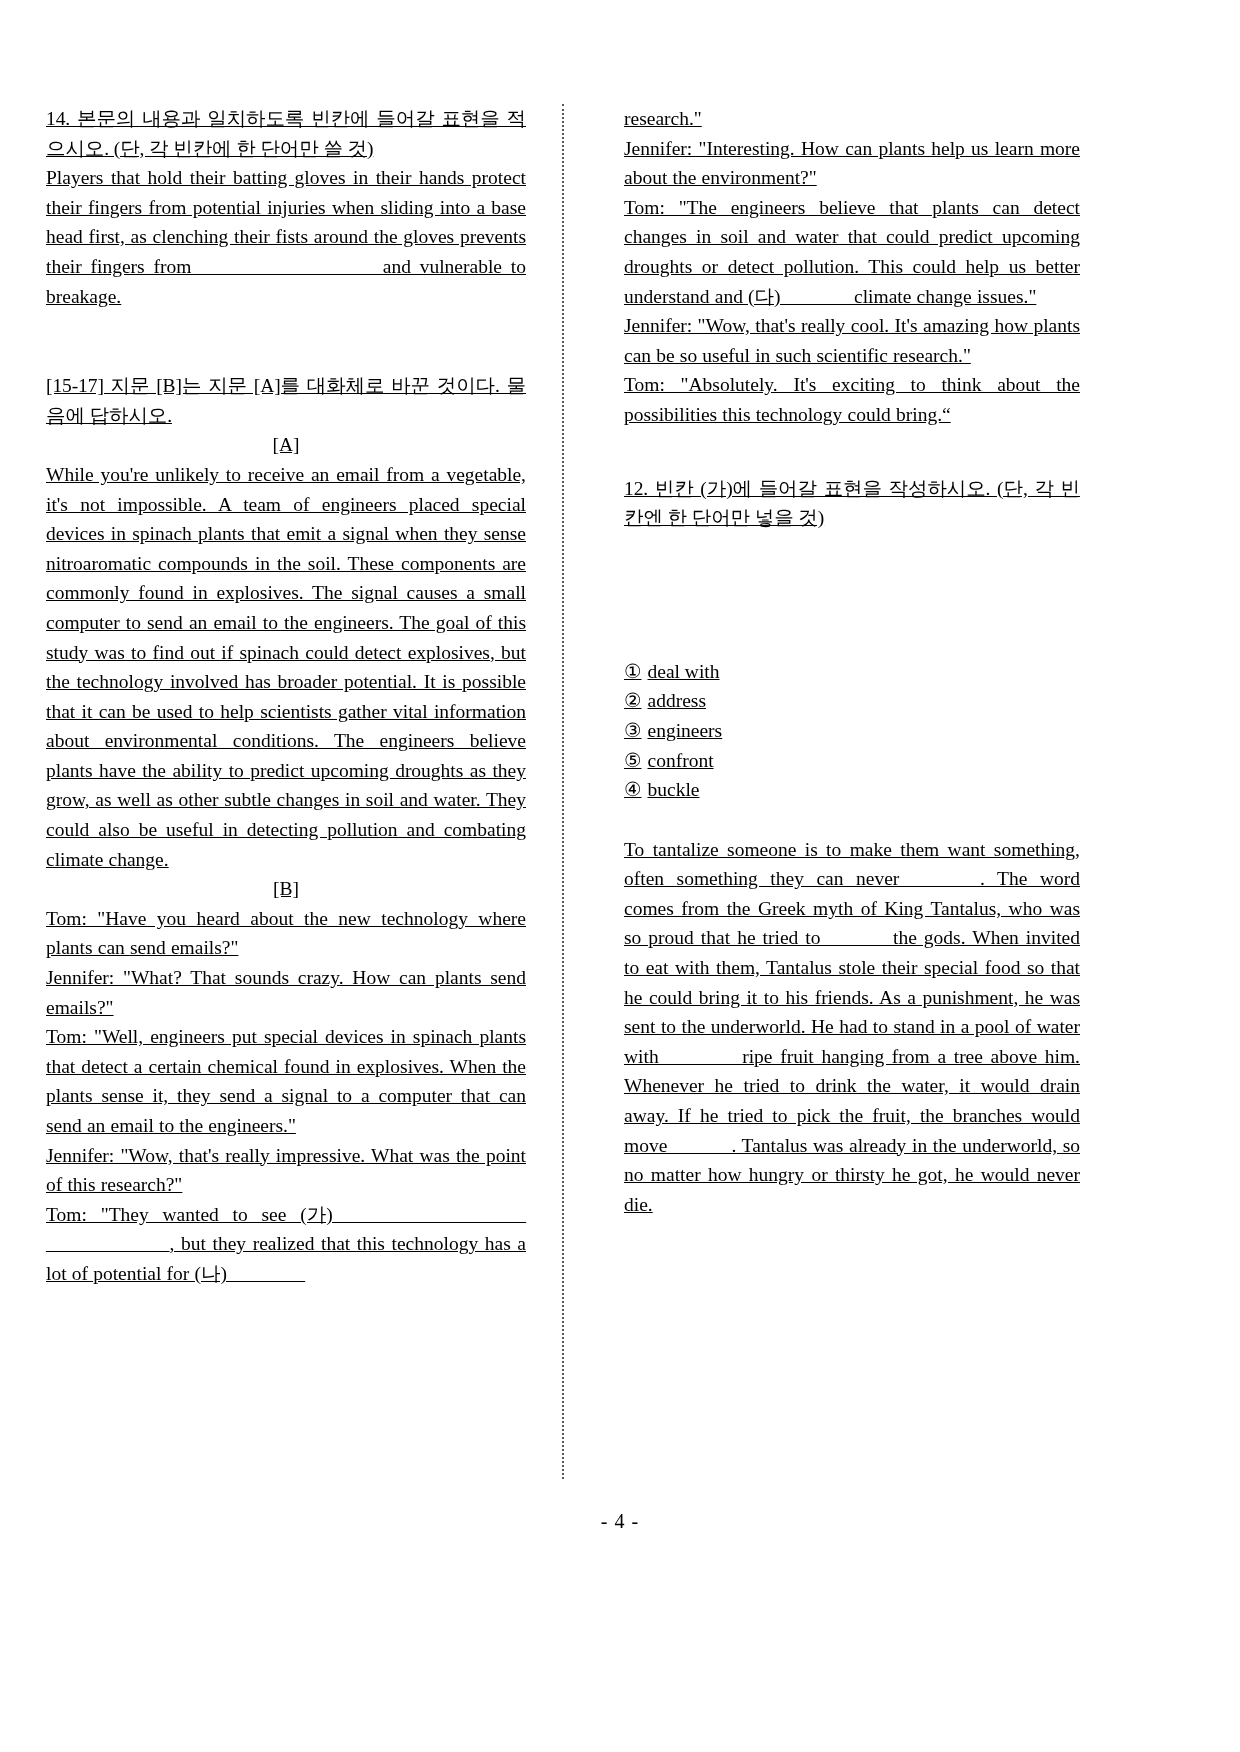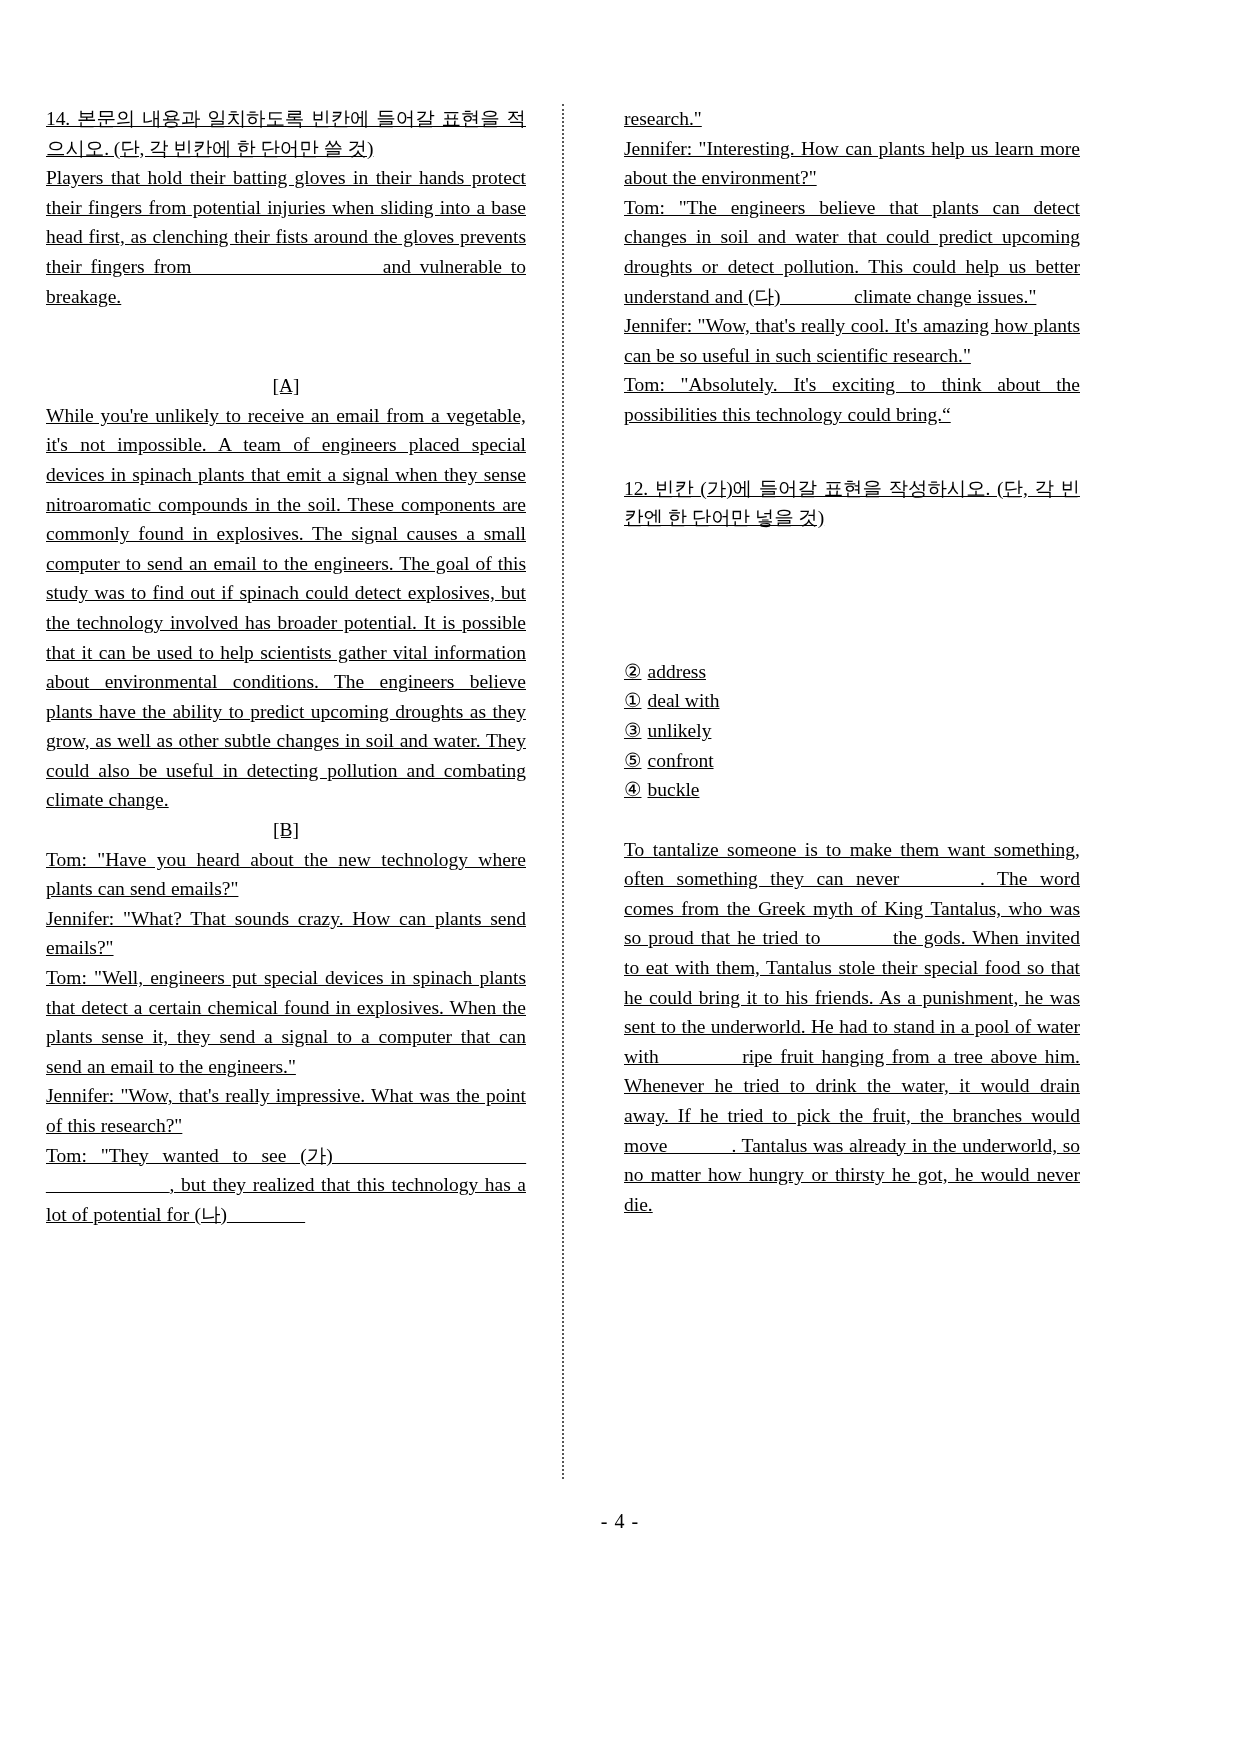--- a/index.html
+++ b/index.html
@@ -115,20 +115,21 @@
   <div class="columns">
 
     <div class="col col-left">
 
       <p class="qhead">14. 본문의 내용과 일치하도록 빈칸에 들어갈 표현을 적으시오. (단, 각 빈칸에 한 단어만 쓸 것)</p>
 
       <p class="body-text lastline-left">Players that hold their batting gloves in their hands protect their fingers from potential injuries when sliding into a base head first, as clenching their fists around the gloves prevents their fingers from _____ _____ ______ and vulnerable to breakage.</p>
 
       <div class="gap-xl"></div>
 
+      <p class="qhead">[15-17] 지문 [B]는 지문 [A]를 대화체로 바꾼 것이다. 물음에 답하시오.</p>
 
       <p class="center-label">[A]</p>
 
       <p class="body-text lastline-left">While you're unlikely to receive an email from a vegetable, it's not impossible. A team of engineers placed special devices in spinach plants that emit a signal when they sense nitroaromatic compounds in the soil. These components are commonly found in explosives. The signal causes a small computer to send an email to the engineers. The goal of this study was to find out if spinach could detect explosives, but the technology involved has broader potential. It is possible that it can be used to help scientists gather vital information about environmental conditions. The engineers believe plants have the ability to predict upcoming droughts as they grow, as well as other subtle changes in soil and water. They could also be useful in detecting pollution and combating climate change.</p>
 
       <p class="center-label">[B]</p>
 
       <p class="body-text lastline-left">Tom: "Have you heard about the new technology where plants can send emails?"</p>
       <p class="body-text lastline-left">Jennifer: "What? That sounds crazy. How can plants send emails?"</p>
       <p class="body-text lastline-left">Tom: "Well, engineers put special devices in spinach plants that detect a certain chemical found in explosives. When the plants sense it, they send a signal to a computer that can send an email to the engineers."</p>
@@ -151,27 +152,27 @@
 
       <p class="qhead">12. 빈칸 (가)에 들어갈 표현을 작성하시오. (단, 각 빈칸엔 한 단어만 넣을 것)</p>
 
       <div class="gap-ans"></div>
 
 
       <div class="gap-ans"></div>
 
 
       <p class="choice">
+        <span class="num">①</span><span>deal with</span>
+      </p>
+      <p class="choice">
         <span class="num">②</span><span>address</span>
       </p>
       <p class="choice">
-        <span class="num">①</span><span>deal with</span>
-      </p>
-      <p class="choice">
-        <span class="num">③</span><span>unlikely</span>
+        <span class="num">③</span><span>engineers</span>
       </p>
       <p class="choice">
         <span class="num">⑤</span><span>confront</span>
       </p>
       <p class="choice">
         <span class="num">④</span><span>buckle</span>
       </p>
 
       <div class="gap-md"></div>
 

